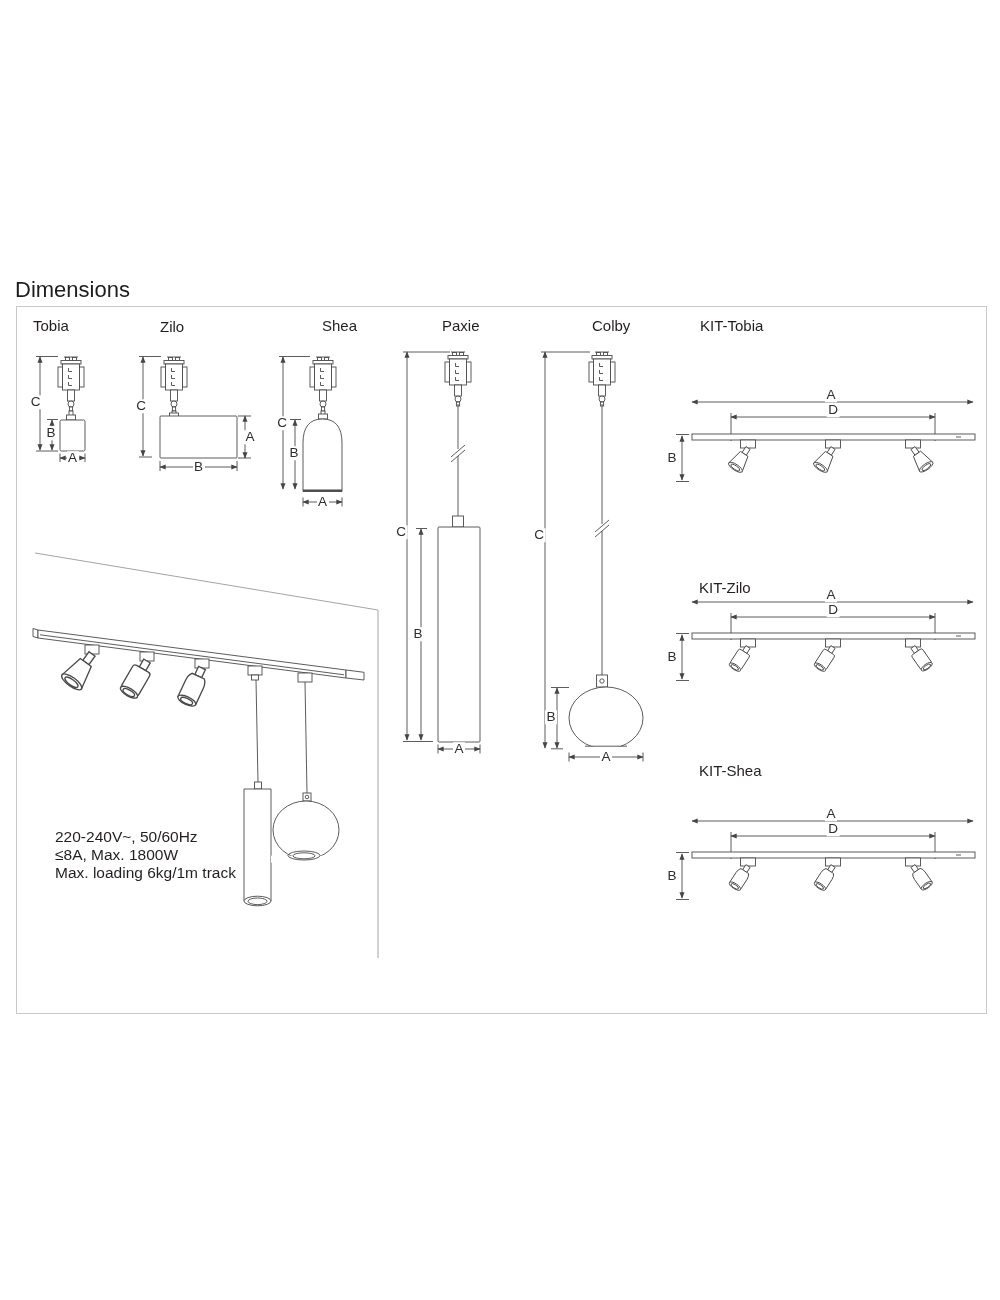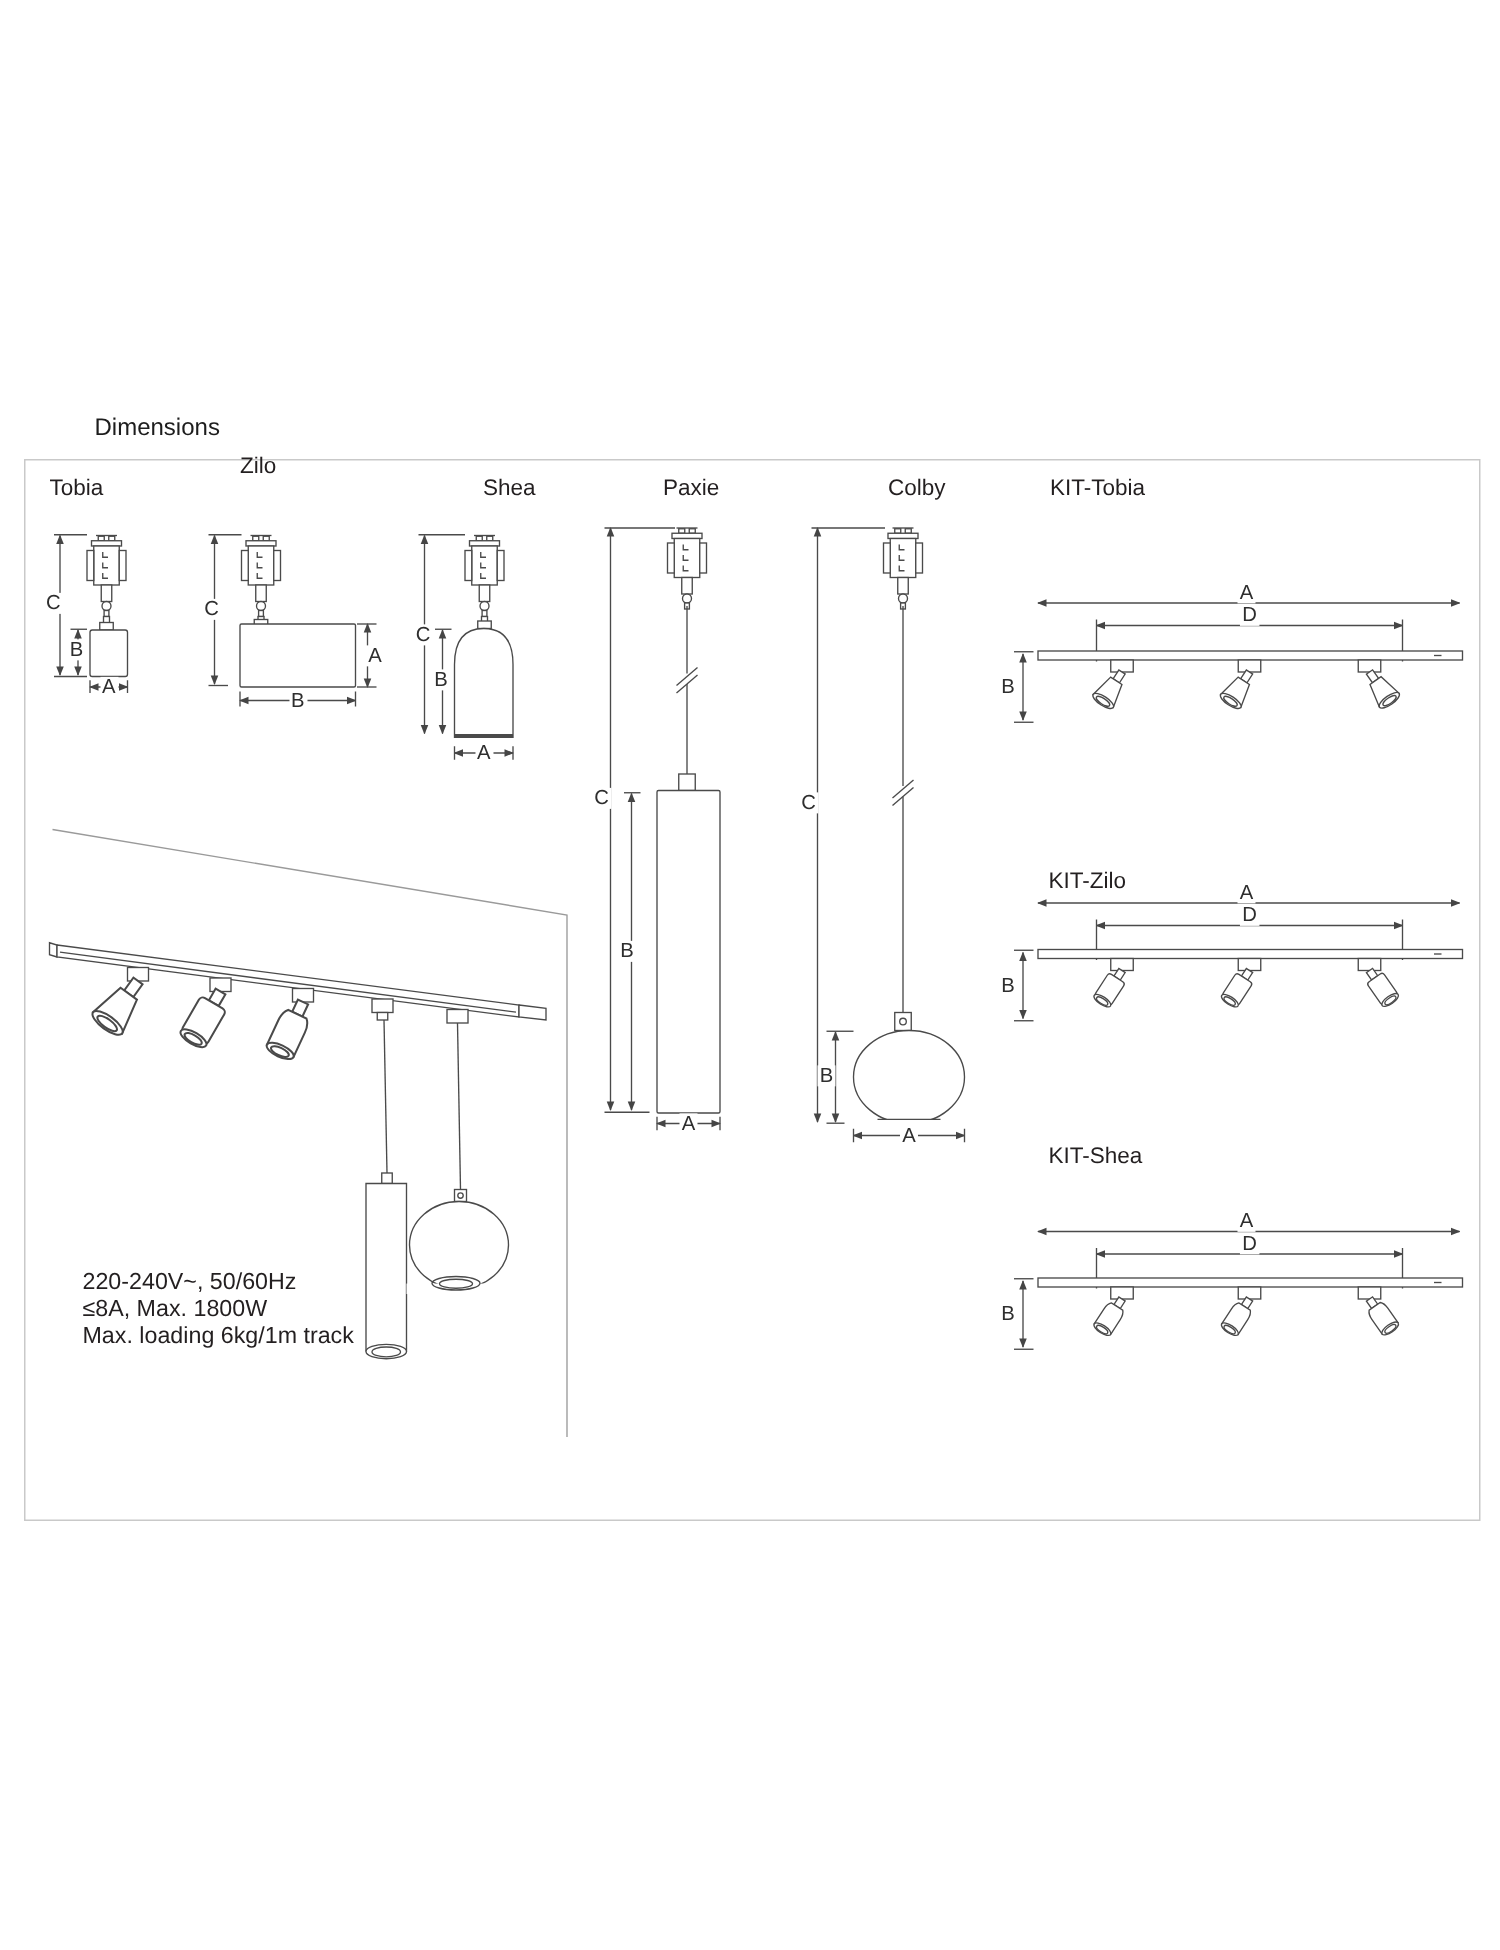--- a/index.html
+++ b/index.html
@@ -1,24 +1,24 @@
 <!DOCTYPE html>
 <html><head>
 <meta charset="utf-8">
 <style>
   html,body{margin:0;padding:0;background:#fff;}
   .canvas{position:relative;width:1000px;height:1300px;background:#fff;overflow:hidden;
           font-family:"Liberation Sans",sans-serif;}
-  .title{position:absolute;left:15px;top:277px;font-size:16px;color:#1d1d1d;margin-left:48px;}
+  .title{position:absolute;left:15px;top:277px;font-size:22px;color:#1d1d1d;}
   .frame{position:absolute;left:16px;top:306px;width:969px;height:706px;border:1px solid #c9c9c9;}
   .art{position:absolute;left:0;top:0;}
   .plabel{position:absolute;font-size:15px;color:#231f20;white-space:nowrap;text-align:center;}
   .dim{position:absolute;transform:translate(-50%,-50%);font-size:13.5px;line-height:1;
        color:#2e2e2e;background:#fff;padding:0 1.5px;}
-  .specs{position:absolute;left:55px;top:846px;font-size:15.5px;line-height:17.8px;color:#231f20;}
+  .specs{position:absolute;left:55px;top:828px;font-size:15.5px;line-height:17.8px;color:#231f20;}
 </style>
 </head>
 <body>
 
 <div class="canvas">
 
   <div class="title">Dimensions</div>
   <div class="frame"></div>
 
   <svg class="art" width="1000" height="1300" viewBox="0 0 1000 1300" fill="none" stroke="#4a4a4a" stroke-width="0.9">
@@ -222,21 +222,21 @@
       <rect x="303" y="793" width="8" height="8" fill="#fff"></rect>
       <circle cx="307" cy="797" r="1.8"></circle>
       <ellipse cx="306" cy="830" rx="33" ry="29" fill="#fff"></ellipse>
       <rect x="271" y="855.7" width="71" height="7" fill="#fff" stroke="none"></rect>
       <ellipse cx="304" cy="855.5" rx="16" ry="4.5"></ellipse>
       <ellipse cx="304" cy="855.8" rx="11" ry="3"></ellipse>
     </g>
   </svg>
 
   <span class="plabel" style="left:33px;top:317px">Tobia</span>
-  <span class="plabel" style="left:160px;top:302px">Zilo</span>
+  <span class="plabel" style="left:160px;top:318px">Zilo</span>
   <span class="plabel" style="left:322px;top:317px">Shea</span>
   <span class="plabel" style="left:442px;top:317px">Paxie</span>
   <span class="plabel" style="left:592px;top:317px">Colby</span>
   <span class="plabel" style="left:700px;top:317px">KIT-Tobia</span>
   <span class="plabel" style="left:699px;top:579px">KIT-Zilo</span>
   <span class="plabel" style="left:699px;top:762px">KIT-Shea</span>
 
   <span class="dim" style="left:35.5px;top:402px">C</span>
   <span class="dim" style="left:51px;top:433px">B</span>
   <span class="dim" style="left:72.5px;top:458px">A</span>

